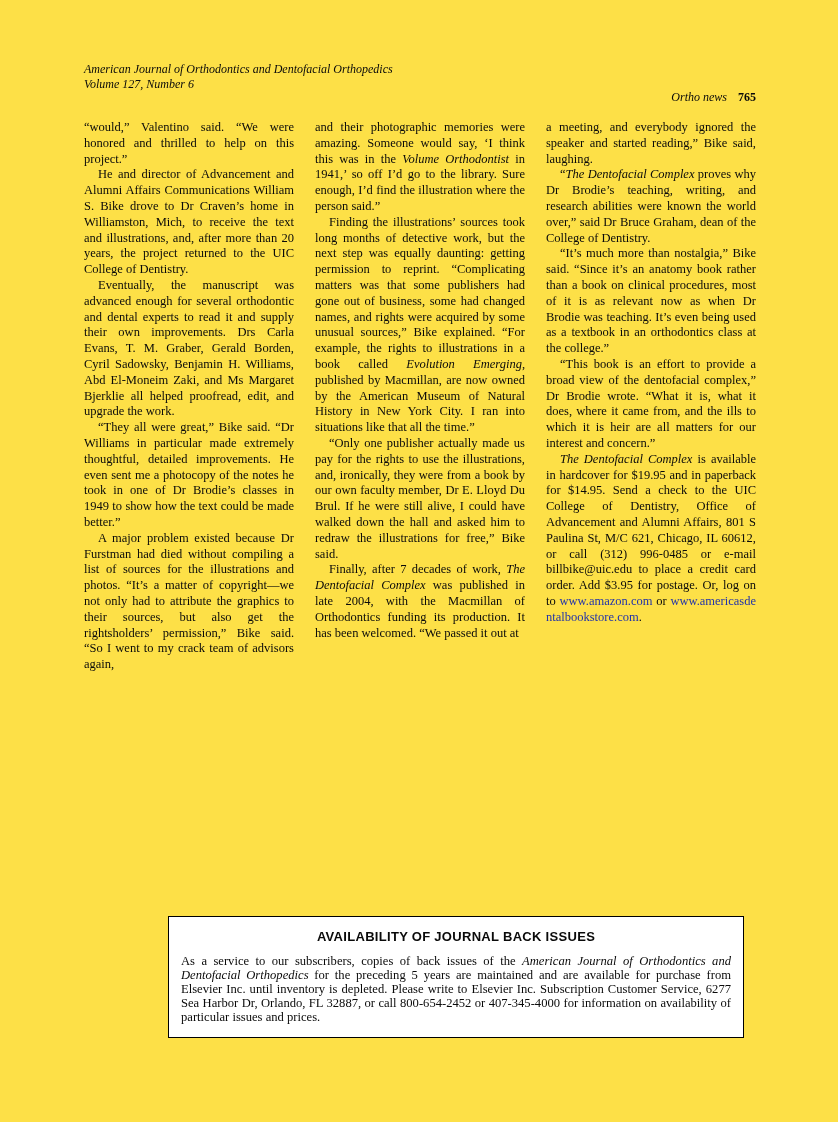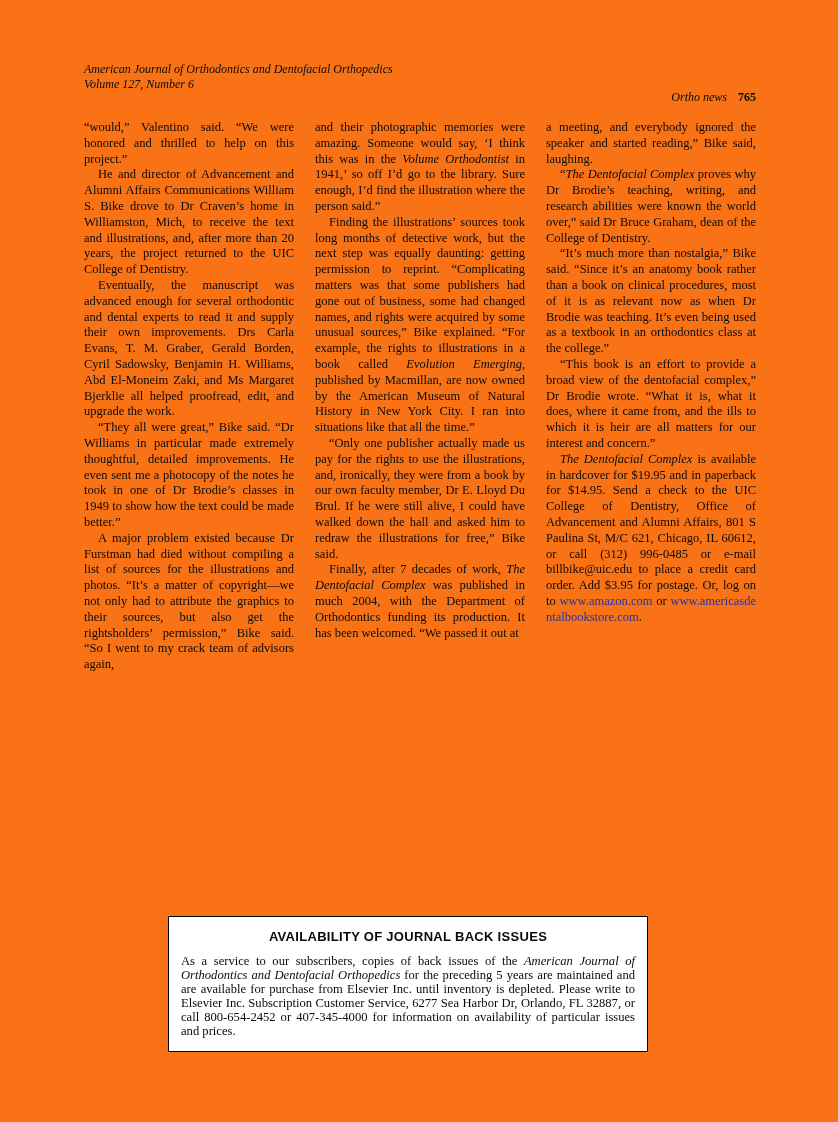--- a/index.html
+++ b/index.html
@@ -2,21 +2,21 @@
 <html style="--link: #2233aa;"><head>
 <meta charset="utf-8">
 <style>
   * { margin: 0; padding: 0; box-sizing: border-box; }
   html, body { background: #e8e8e8; }
   .page {
     position: relative;
     width: 838px;
     height: 1122px;
     margin: 0 auto;
-    background: #f97316;
+    background: #fde047;
     font-family: "Liberation Serif", serif;
     color: #0a0a0a;
     overflow: hidden;
   }
   
   .header {
     position: absolute;
     left: 84px;
     right: 82px;
     top: 62px;
@@ -51,21 +51,21 @@
   .link {
     color: var(--link, #2233aa);
     cursor: pointer;
     word-break: break-all;
   }
   
   .back-issues-box {
     position: absolute;
     left: 168px;
     top: 916px;
-    width: 480px;
+    width: 576px;
     border: 1.5px solid #000;
     background: #fff;
     padding: 12px 12px 13px 12px;
   }
   .box-title {
     font-family: "Liberation Sans", sans-serif;
     font-weight: bold;
     font-size: 13px;
     text-align: center;
     letter-spacing: 0.3px;
@@ -99,21 +99,21 @@
         <p class="para"><span>“would,” Valentino said. “We were honored and thrilled to help on this project.”</span></p>
         <p class="para indent"><span>He and director of Advancement and Alumni Affairs Communications William S. Bike drove to Dr Craven’s home in Williamston, Mich, to receive the text and illustrations, and, after more than 20 years, the project returned to the UIC College of Dentistry.</span></p>
         <p class="para indent"><span>Eventually, the manuscript was advanced enough for several orthodontic and dental experts to read it and supply their own improvements. Drs Carla Evans, T. M. Graber, Gerald Borden, Cyril Sadowsky, Benjamin H. Williams, Abd El-Moneim Zaki, and Ms Margaret Bjerklie all helped proofread, edit, and upgrade the work.</span></p>
         <p class="para indent"><span>“They all were great,” Bike said. “Dr Williams in particular made extremely thoughtful, detailed improvements. He even sent me a photocopy of the notes he took in one of Dr Brodie’s classes in 1949 to show how the text could be made better.”</span></p>
         <p class="para indent"><span>A major problem existed because Dr Furstman had died without compiling a list of sources for the illustrations and photos. “It’s a matter of copyright—we not only had to attribute the graphics to their sources, but also get the rightsholders’ permission,” Bike said. “So I went to my crack team of advisors again,</span></p>
       </div>
     <div class="column">
         <p class="para"><span>and their photographic memories were amazing. Someone would say, ‘I think this was in the </span><span class="it">Volume Orthodontist</span><span> in 1941,’ so off I’d go to the library. Sure enough, I’d find the illustration where the person said.”</span></p>
         <p class="para indent"><span>Finding the illustrations’ sources took long months of detective work, but the next step was equally daunting: getting permission to reprint. “Complicating matters was that some publishers had gone out of business, some had changed names, and rights were acquired by some unusual sources,” Bike explained. “For example, the rights to illustrations in a book called </span><span class="it">Evolution Emerging</span><span>, published by Macmillan, are now owned by the American Museum of Natural History in New York City. I ran into situations like that all the time.”</span></p>
         <p class="para indent"><span>“Only one publisher actually made us pay for the rights to use the illustrations, and, ironically, they were from a book by our own faculty member, Dr E. Lloyd Du Brul. If he were still alive, I could have walked down the hall and asked him to redraw the illustrations for free,” Bike said.</span></p>
-        <p class="para indent"><span>Finally, after 7 decades of work, </span><span class="it">The Dentofacial Complex</span><span> was published in much 2004, with the Department of Orthodontics funding its production. It has been welcomed. “We passed it out at</span></p>
+        <p class="para indent"><span>Finally, after 7 decades of work, </span><span class="it">The Dentofacial Complex</span><span> was published in late 2004, with the Macmillan of Orthodontics funding its production. It has been welcomed. “We passed it out at</span></p>
       </div>
     <div class="column">
         <p class="para"><span>a meeting, and everybody ignored the speaker and started reading,” Bike said, laughing.</span></p>
         <p class="para indent"><span>“</span><span class="it">The Dentofacial Complex</span><span> proves why Dr Brodie’s teaching, writing, and research abilities were known the world over,” said Dr Bruce Graham, dean of the College of Dentistry.</span></p>
         <p class="para indent"><span>“It’s much more than nostalgia,” Bike said. “Since it’s an anatomy book rather than a book on clinical procedures, most of it is as relevant now as when Dr Brodie was teaching. It’s even being used as a textbook in an orthodontics class at the college.”</span></p>
         <p class="para indent"><span>“This book is an effort to provide a broad view of the dentofacial complex,” Dr Brodie wrote. “What it is, what it does, where it came from, and the ills to which it is heir are all matters for our interest and concern.”</span></p>
         <p class="para indent"><span class="it">The Dentofacial Complex</span><span> is available in hardcover for $19.95 and in paperback for $14.95. Send a check to the UIC College of Dentistry, Office of Advancement and Alumni Affairs, 801 S Paulina St, M/C 621, Chicago, IL 60612, or call (312) 996-0485 or e-mail billbike@uic.edu to place a credit card order. Add $3.95 for postage. Or, log on to </span><span class="link">www.amazon.com</span><span> or </span><span class="link">www.americasdentalbookstore.com</span><span>.</span></p>
       </div>
   </div>
 

